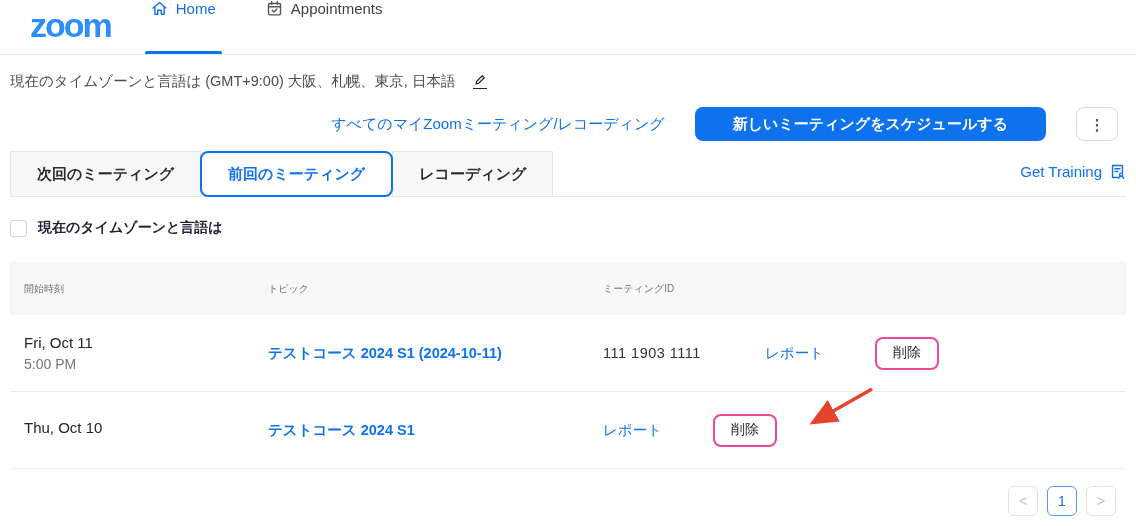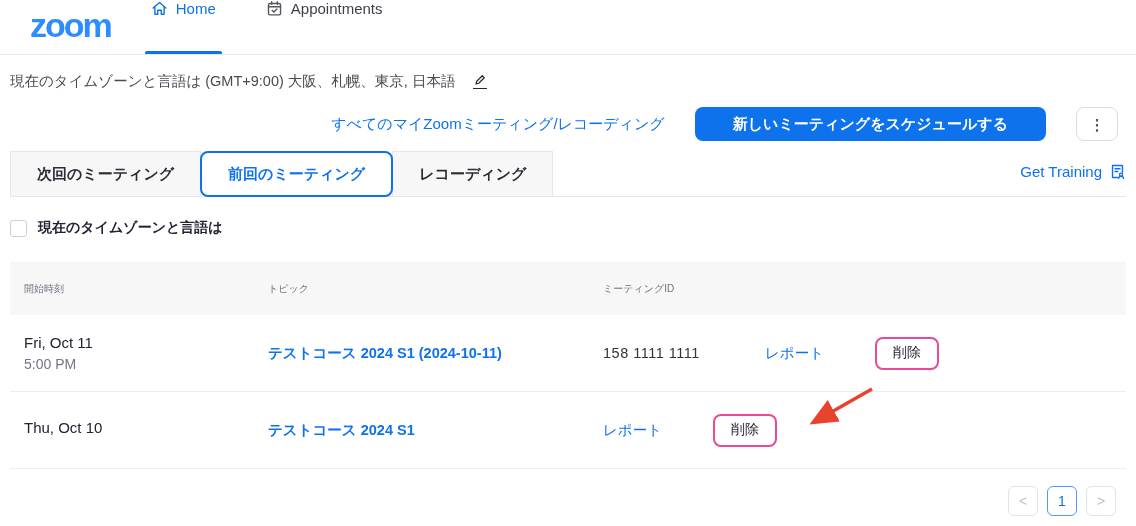--- a/index.html
+++ b/index.html
@@ -203,21 +203,21 @@
   </div>
 
   <div class="trow tbody-row">
     <div class="c1">
       <div class="date">Fri, Oct 11</div>
       <div class="time">5:00 PM</div>
     </div>
     <div class="c2">
       <a class="topic-link">テストコース 2024 S1 (2024-10-11)</a>
     </div>
-    <div class="c3 mid">158 1111 1111</div>
+    <div class="c3 mid">111 1903 1111</div>
     <div class="c4">
       <a class="report-link">レポート</a>
     </div>
     <div class="c5">
       <button class="btn-delete">削除</button>
     </div>
   </div>
 
   <div class="trow tbody-row">
     <div class="c1">

